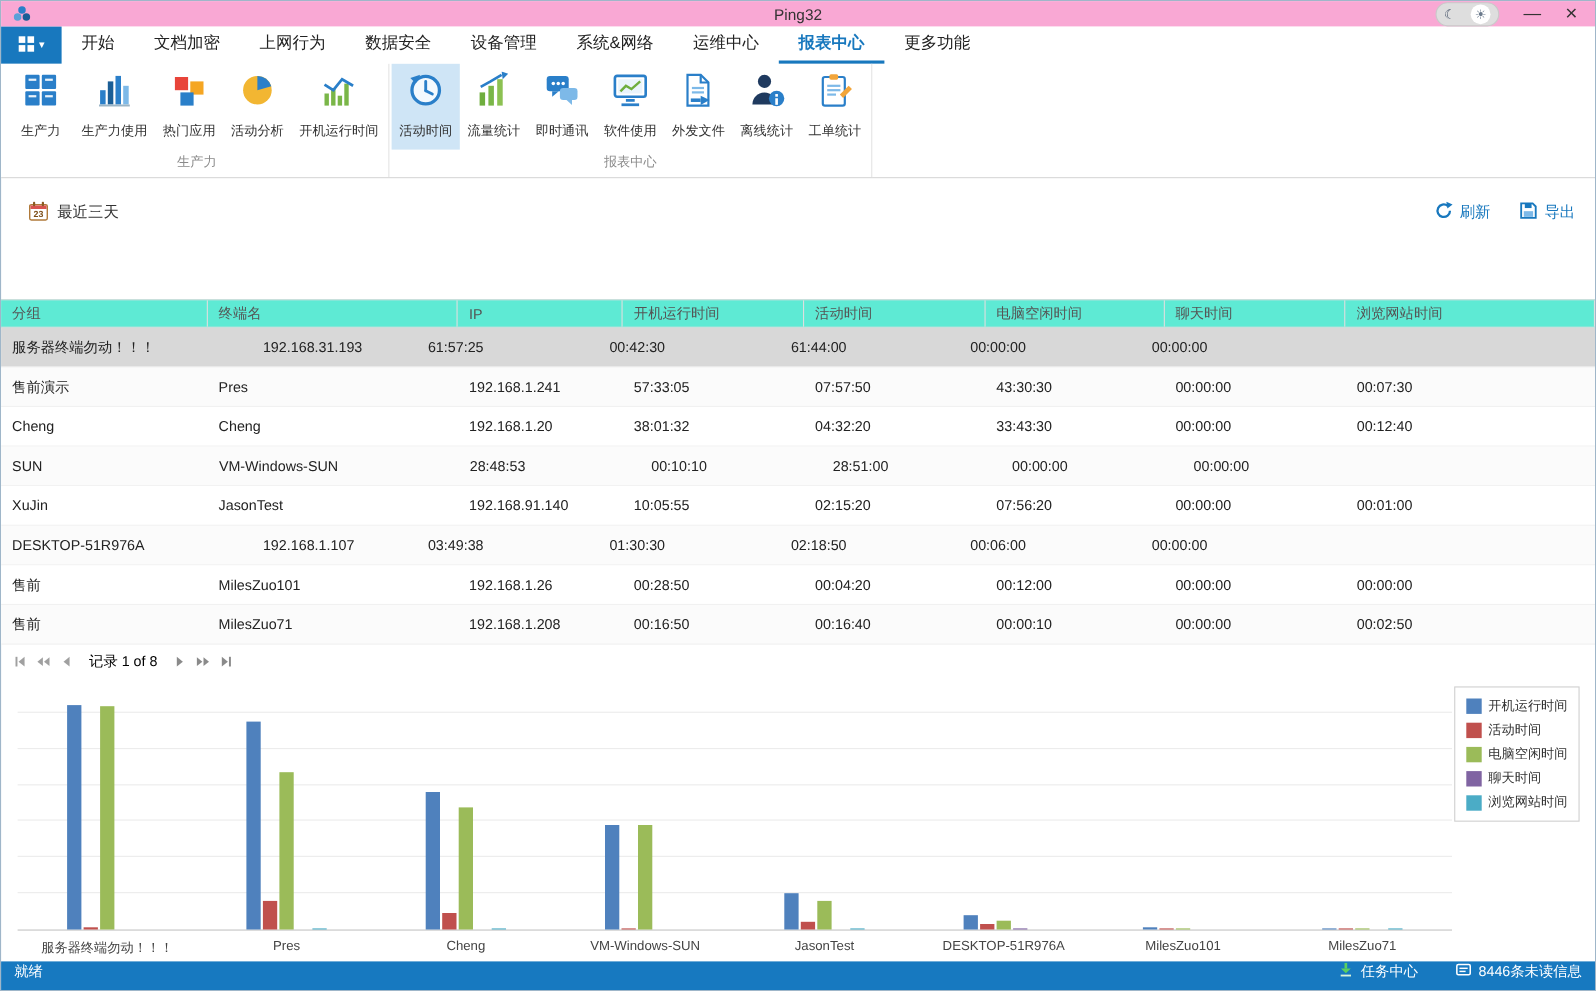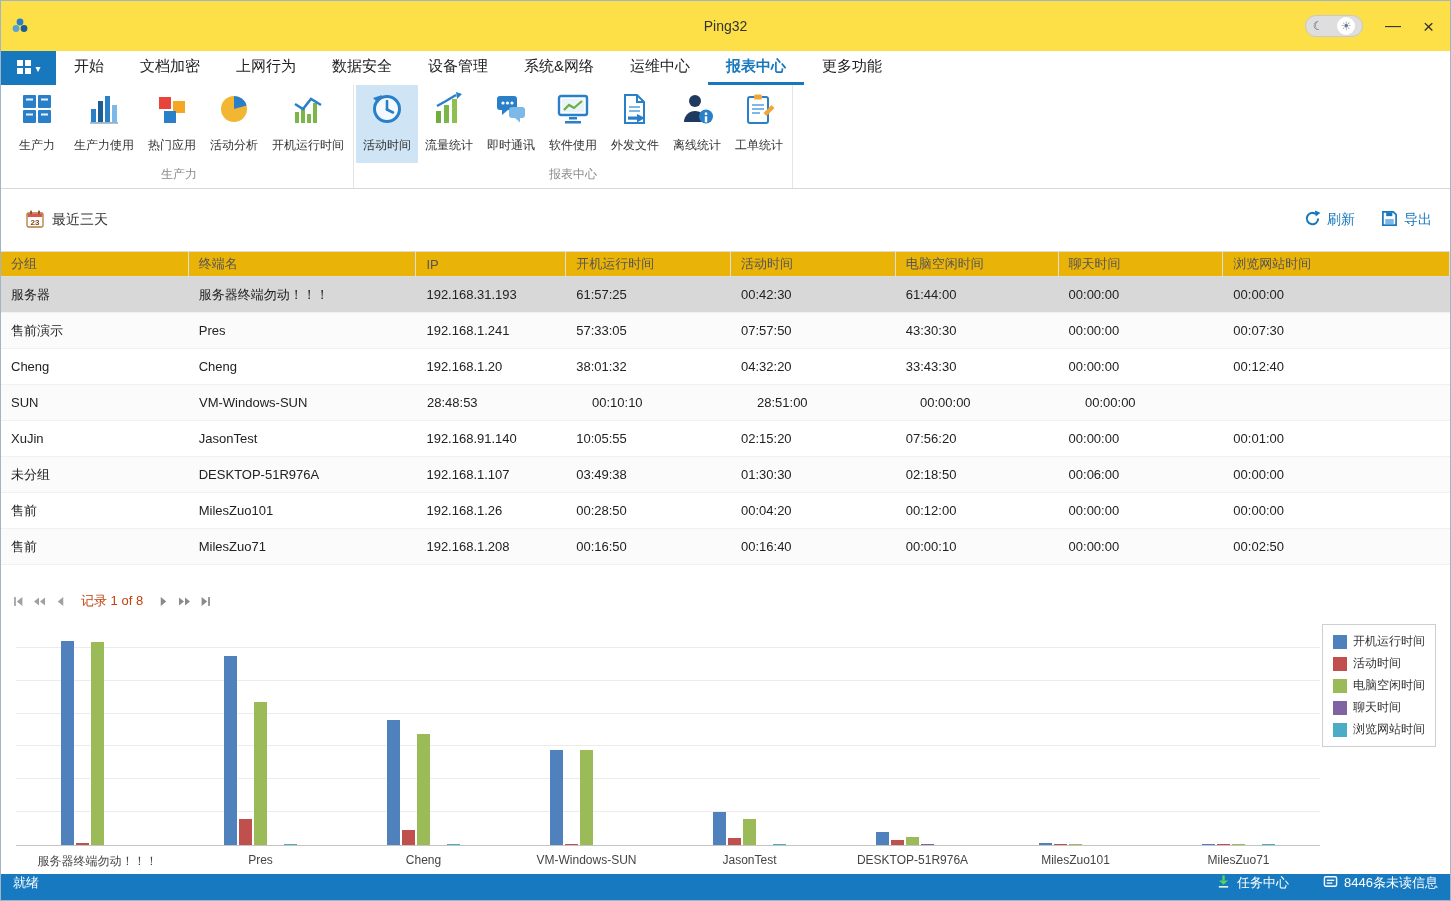--- a/index.html
+++ b/index.html
@@ -4,21 +4,21 @@
 <style>
   * { box-sizing: border-box; margin: 0; padding: 0; }
   html,body { width:1451px; height:901px; }
   body {
     font-family: "Liberation Sans", "DejaVu Sans", sans-serif;
     background:#fff; color:#222; overflow:hidden;
     display:flex; flex-direction:column;
     border:1px solid #9fb6c9;
   }
   
-  .titlebar { height:50px; background:#fde047; display:flex; align-items:center; position:relative; flex:0 0 auto; }
+  .titlebar { height:23px; background:#f9a8d4; display:flex; align-items:center; position:relative; flex:0 0 auto; }
   .logo { margin-left:10px; display:flex; }
   .win-title { position:absolute; left:0; right:0; text-align:center; font-size:14px; color:#333; pointer-events:none; }
   .win-controls { margin-left:auto; display:flex; align-items:center; gap:22px; padding-right:16px; z-index:2; }
   .theme-toggle { background:#dedede; border:1px solid #c9c9c9; border-radius:12px; height:22px; width:58px; display:flex; align-items:center; justify-content:space-around; cursor:default; }
   .theme-toggle .moon { font-size:12px; color:#49566b; }
   .theme-toggle .sun { font-size:12px; color:#6b7a8c; background:#fff; border-radius:50%; width:18px; height:18px; display:flex; align-items:center; justify-content:center; }
   .win-btn { font-size:16px; color:#333; line-height:1; cursor:default; }
   
   .ribbon-tabs { height:34px; background:#fff; display:flex; align-items:stretch; flex:0 0 auto; }
   .file-btn { width:55px; background:#1878be; color:#fff; display:flex; align-items:center; justify-content:center; gap:3px; font-size:14px; }
@@ -33,31 +33,31 @@
   .tool svg { width:34px; height:34px; flex:0 0 auto; }
   .tool-label { font-size:12px; color:#333; white-space:nowrap; }
   .group-label { text-align:center; font-size:12px; color:#8a8a8a; padding:3px 0 5px; }
   
   .filterbar { height:62px; display:flex; align-items:center; padding:0 18px 0 24px; flex:0 0 auto; }
   .date-range { display:flex; align-items:center; gap:7px; font-size:14px; color:#333; }
   .filter-actions { margin-left:auto; display:flex; align-items:center; gap:26px; }
   .action-btn { display:flex; align-items:center; gap:6px; font-size:14px; color:#1878be; }
   
   .table { flex:0 0 auto; }
-  .thead { display:flex; height:26px; background:#eab308; border-top:1px solid #dcdcdc; border-bottom:1px solid #dcdcdc; }
+  .thead { display:flex; height:26px; background:#5eead4; border-top:1px solid #dcdcdc; border-bottom:1px solid #dcdcdc;margin-top:48px; }
   .th { font-size:13px; color:#555; padding:0 0 0 10px; display:flex; align-items:center; border-right:1px solid #dedede; }
   .tbody .tr { display:flex; height:36px; border-bottom:1px solid #f1f1f1; background:#fff; }
   .tbody .tr:nth-child(even) { background:#fbfbfb; }
   .tbody .tr.selected { background:#d8d8d8; }
   .td { font-size:13px; color:#222; padding-left:10px; display:flex; align-items:center; overflow:hidden; white-space:nowrap; }
   .spacer { flex:1 1 auto; }
   
   .pagination { height:30px; display:flex; align-items:center; gap:9px; padding-left:12px; flex:0 0 auto; }
   .pg-icon { display:flex; align-items:center; }
-  .pg-label { font-size:13px; color:#c2410c; margin:16px 6px; }
+  .pg-label { font-size:13px; color:#000000; margin:16px 6px; }
   
   .chart-wrap { height:258px; position:relative; padding:0 130px 0 15px; flex:0 0 auto; }
   .plot { position:relative; height:230px; display:flex; align-items:flex-end; border-bottom:1px solid #c4c4c4; }
   .gridline { position:absolute; left:0; right:0; height:1px; background:#ececec; }
   .cgroup { flex:1; display:flex; align-items:flex-end; justify-content:center; gap:2px; height:100%; position:relative; z-index:1; }
   .cbar { width:13px; }
   .xlabels { display:flex; }
   .xlabel { flex:1; text-align:center; font-size:12px; color:#444; padding-top:7px; white-space:nowrap; overflow:hidden; }
   .legend { position:absolute; right:14px; top:8px; background:#fff; border:1px solid #cfcfcf; padding:8px 10px; display:flex; flex-direction:column; gap:5px; z-index:2; }
   .legend-item { display:flex; align-items:center; gap:6px; font-size:12px; color:#333; white-space:nowrap; }
@@ -296,21 +296,20 @@
       <div class="th" style="width: 228px;">终端名</div>
       <div class="th" style="width: 150px;">IP</div>
       <div class="th" style="width: 165px;">开机运行时间</div>
       <div class="th" style="width: 165px;">活动时间</div>
       <div class="th" style="width: 163px;">电脑空闲时间</div>
       <div class="th" style="width: 165px;">聊天时间</div>
       <div class="th" style="width: 227px;">浏览网站时间</div>
     </div>
   <div class="tbody" id="tbody">
       <div class="tr selected">
-        <div class="td" style="width: 188px;">服务器</div>
         <div class="td" style="width: 228px;">服务器终端勿动！！！</div>
         <div class="td" style="width: 150px;">192.168.31.193</div>
         <div class="td" style="width: 165px;">61:57:25</div>
         <div class="td" style="width: 165px;">00:42:30</div>
         <div class="td" style="width: 163px;">61:44:00</div>
         <div class="td" style="width: 165px;">00:00:00</div>
         <div class="td" style="width: 227px;">00:00:00</div>
       </div>
       <div class="tr">
         <div class="td" style="width: 188px;">售前演示</div>
@@ -345,21 +344,20 @@
         <div class="td" style="width: 188px;">XuJin</div>
         <div class="td" style="width: 228px;">JasonTest</div>
         <div class="td" style="width: 150px;">192.168.91.140</div>
         <div class="td" style="width: 165px;">10:05:55</div>
         <div class="td" style="width: 165px;">02:15:20</div>
         <div class="td" style="width: 163px;">07:56:20</div>
         <div class="td" style="width: 165px;">00:00:00</div>
         <div class="td" style="width: 227px;">00:01:00</div>
       </div>
       <div class="tr">
-        <div class="td" style="width: 188px;">未分组</div>
         <div class="td" style="width: 228px;">DESKTOP-51R976A</div>
         <div class="td" style="width: 150px;">192.168.1.107</div>
         <div class="td" style="width: 165px;">03:49:38</div>
         <div class="td" style="width: 165px;">01:30:30</div>
         <div class="td" style="width: 163px; text-align: right;">02:18:50</div>
         <div class="td" style="width: 165px;">00:06:00</div>
         <div class="td" style="width: 227px;">00:00:00</div>
       </div>
       <div class="tr">
         <div class="td" style="width: 188px;">售前</div>

